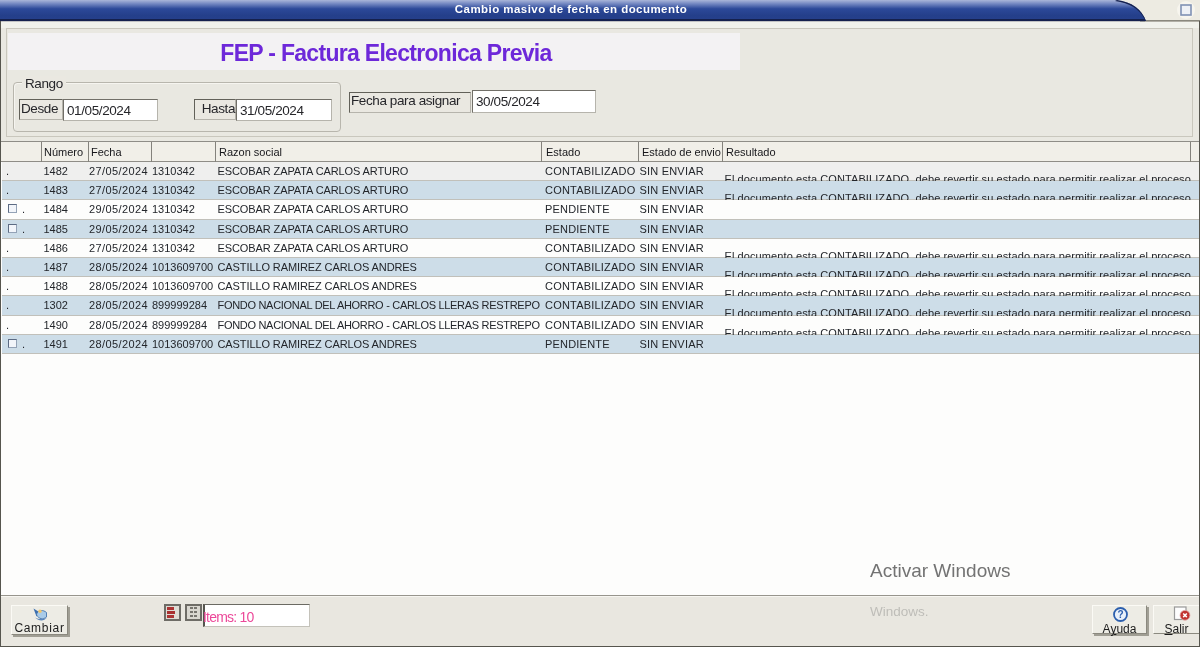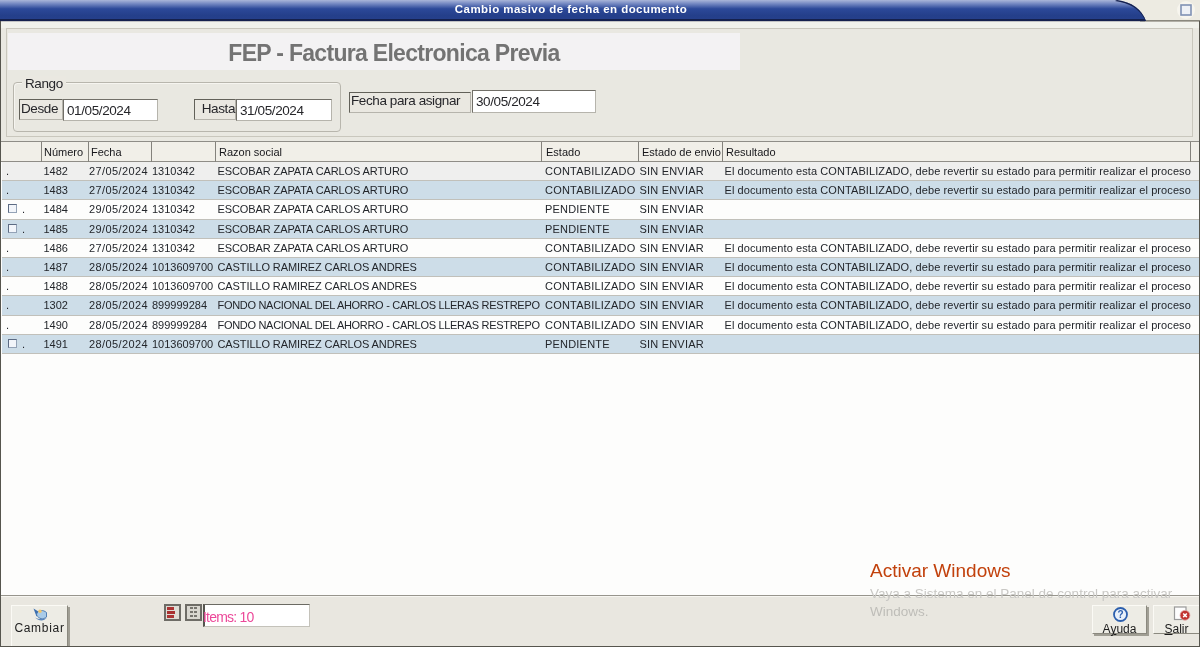--- a/index.html
+++ b/index.html
@@ -21,21 +21,21 @@
   .hsep{position:absolute;top:142px;width:1px;height:20px;background:#84827c;}
   .hlbl{position:absolute;top:146px;font-size:11px;color:#17171b;white-space:nowrap;}
   .row{position:absolute;left:2px;width:1198px;height:19.2px;border-bottom:1px solid #c1c0ba;box-sizing:border-box;}
   .cell{position:absolute;top:50%;transform:translateY(-50%);font-size:11px;color:#23262b;white-space:nowrap;}
   .num{left:41.5px;}
   .c-fec{left:87px;letter-spacing:0.4px;}
   .c-nit{left:150px;}
   .c-raz{left:215.5px;letter-spacing:-0.1px;}
   .c-est{left:543px;letter-spacing:0.2px;}
   .c-env{left:637.5px;letter-spacing:0.2px;}
-  .c-res{left:722.5px;letter-spacing:0.09px;}
+  .c-res{left:722.5px;letter-spacing:0.09px;margin-top:8px;}
   .chk{position:absolute;left:6px;top:50%;margin-top:-5px;width:9px;height:9px;background:#f2f5fa;
        border:1px solid #93a2b6;border-top-color:#5c6b83;border-left-color:#5c6b83;box-sizing:border-box;}
 </style>
 </head>
 <body>
 <div id="win">
 
   <div class="abs" style="left:1px;top:141px;width:1198px;height:454px;background:#fdfdfc;"></div>
 
   <svg class="abs" style="left:0;top:0;" width="1200" height="23" viewBox="0 0 1200 23">
@@ -57,21 +57,21 @@
     <circle cx="1186" cy="10" r="9" fill="#f7f5ee"></circle>
     <rect x="1181" y="5" width="10" height="10" fill="#eef1f6" stroke="#7f92b4" stroke-width="1.6"></rect>
   </svg>
   <div class="txt" id="titletext">Cambio masivo de fecha en documento</div>
 
   <div class="abs" style="left:0;top:22px;width:1200px;height:6px;background:#f1f2ec;"></div>
 
   <div class="abs" style="left:6px;top:28px;width:1187px;height:109px;border:1px solid #c9c7bd;box-sizing:border-box;"></div>
 
   <div class="abs" style="left:8px;top:33px;width:732px;height:37px;background:#f3f2f3;"></div>
-  <div class="txt" style="left:24px;top:40px;width:740px;text-align:center;font-size:23px;font-weight:bold;letter-spacing:-0.7px;color:#737373;">FEP - Factura Electronica Previa</div>
+  <div class="txt" style="left:16px;top:40px;width:740px;text-align:center;font-size:23px;font-weight:bold;letter-spacing:-0.7px;color:#6d28d9;">FEP - Factura Electronica Previa</div>
 
   <div class="abs" style="left:13px;top:82px;width:326px;height:48px;border:1px solid #b8b6ad;border-radius:4px;box-shadow:inset 1px 1px 0 #f6f5f0;"></div>
   <div class="txt" style="left:22px;top:76px;background:#eae8e1;padding:0 3px;font-size:13.5px;letter-spacing:-0.4px;color:#26262a;">Rango</div>
 
   <div class="lbl" style="left:19px;top:99px;width:44px;height:21px;">Desde</div>
   <div class="inp" style="left:63px;top:99px;width:95px;height:22px;">01/05/2024</div>
   <div class="lbl" style="left:194px;top:99px;width:42px;height:21px;text-align:right;">Hasta</div>
   <div class="inp" style="left:236px;top:99px;width:96px;height:22px;">31/05/2024</div>
 
   <div class="lbl" style="left:349px;top:92px;width:122px;height:21px;padding-top:0;">Fecha para asignar</div>
@@ -194,21 +194,21 @@
     <div class="cell c-fec">28/05/2024</div>
     <div class="cell c-nit">1013609700</div>
     <div class="cell c-raz">CASTILLO RAMIREZ CARLOS ANDRES</div>
     <div class="cell c-est">PENDIENTE</div>
     <div class="cell c-env">SIN ENVIAR</div>
   </div>
   </div>
 
   <div class="abs" style="left:0;top:595px;width:1200px;height:52px;background:#e9e7e0;border-top:1px solid #97958d;box-shadow:inset 0 1px 0 #f7f6f1;box-sizing:border-box;"></div>
 
-  <div class="btn" style="left:11px;top:605px;width:57px;height:42px;">
+  <div class="btn" style="left:11px;top:605px;width:57px;height:30px;">
     <svg class="abs" style="left:21px;top:2px;" width="15" height="14" viewBox="0 0 15 14">
       <path d="M0.5,0.5 L7,4.5 L3.5,8.5 Z" fill="#3d6fae"></path>
       <path d="M3.5,7 C6,11 10,12 13.5,9 L13.5,4.5 C10,1.5 6,2 4,5 Z" fill="#a9cbe8" stroke="#4474ae" stroke-width="0.9"></path>
       <path d="M2,9.5 C6,13.5 11,13.5 14,9.5 C11,11.5 6,11.5 2,9.5 Z" fill="#5b86bc"></path>
       <circle cx="7" cy="3.2" r="1.7" fill="#f2c568"></circle>
     </svg>
     <div class="txt" style="left:0;top:15px;width:55px;text-align:center;letter-spacing:0.7px;">Cambiar</div>
   </div>
 
   <div class="abs" style="left:164px;top:604px;width:17px;height:17px;border:2px solid #6e6c66;background:#dedcd5;box-sizing:border-box;">
@@ -234,21 +234,20 @@
   </div>
   <div class="btn" style="left:1153px;top:605px;width:47px;height:29px;box-shadow:none;">
     <svg class="abs" style="left:17px;top:0px;" width="21" height="16" viewBox="0 0 21 16">
       <rect x="3.5" y="1" width="11.5" height="12.5" fill="#fdfdfd" stroke="#9a9a9a" stroke-width="1.2"></rect>
       <circle cx="14" cy="9.3" r="4.9" fill="#c1332f" stroke="#e2a5a2" stroke-width="0.8"></circle>
       <path d="M12.2,7.5 L15.8,11.1 M15.8,7.5 L12.2,11.1" stroke="#fff" stroke-width="1.5"></path>
     </svg>
     <div class="txt" style="left:0;top:16px;width:45px;text-align:center;"><span style="text-decoration:underline">S</span>alir</div>
   </div>
 
-  <div class="txt" style="left:870px;top:560px;font-size:19px;color:#c2410c;">Activar Windows</div>
-  <div class="txt" style="left:870px;top:586px;font-size:13.5px;color:#c9c8c5;">Vaya a Sistema en el Panel de control para activar</div>
+  <div class="txt" style="left:870px;top:560px;font-size:19px;color:#737373;">Activar Windows</div>
   <div class="txt" style="left:870px;top:604px;font-size:13.5px;color:#bebdb8;">Windows.</div>
 
   <div class="abs" style="left:0;top:21px;width:1px;height:626px;background:#56554e;"></div>
   <div class="abs" style="left:1199px;top:21px;width:1px;height:626px;background:#56554e;"></div>
   <div class="abs" style="left:0;top:646px;width:1200px;height:1px;background:#56554e;"></div>
 
 </div>
 
 </body></html>

